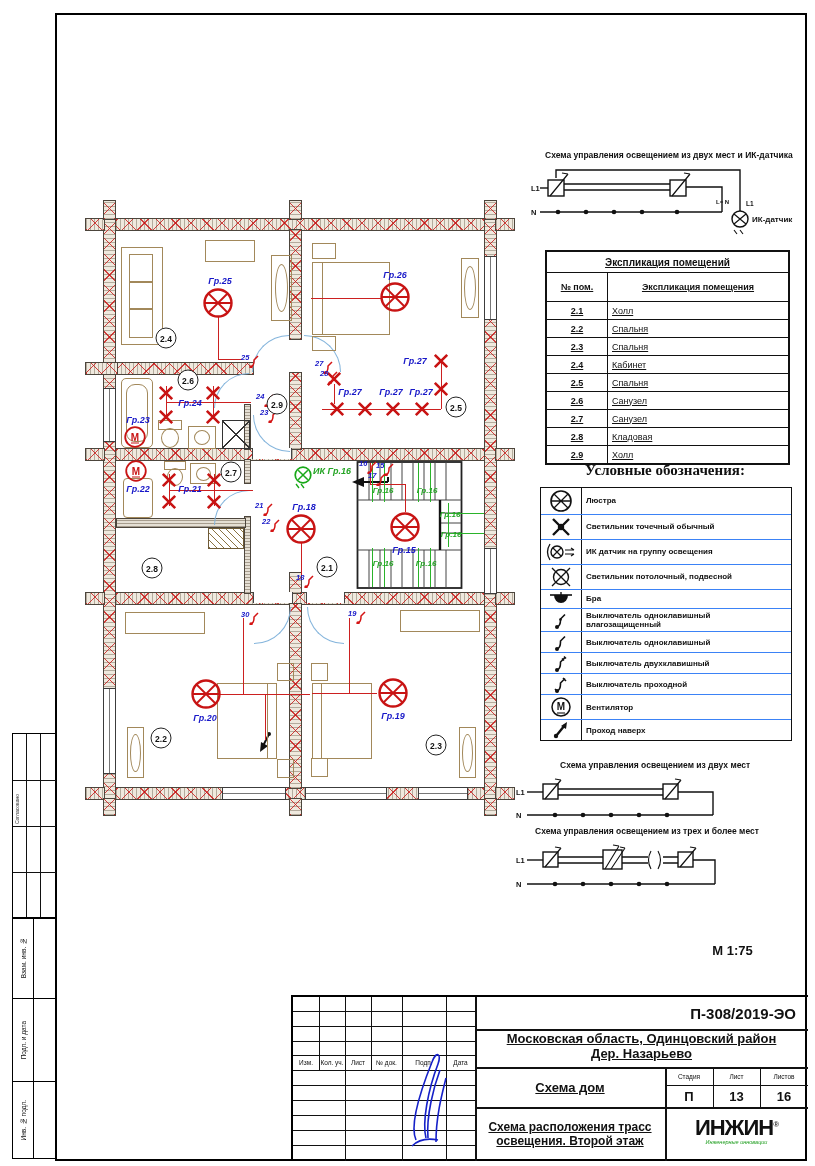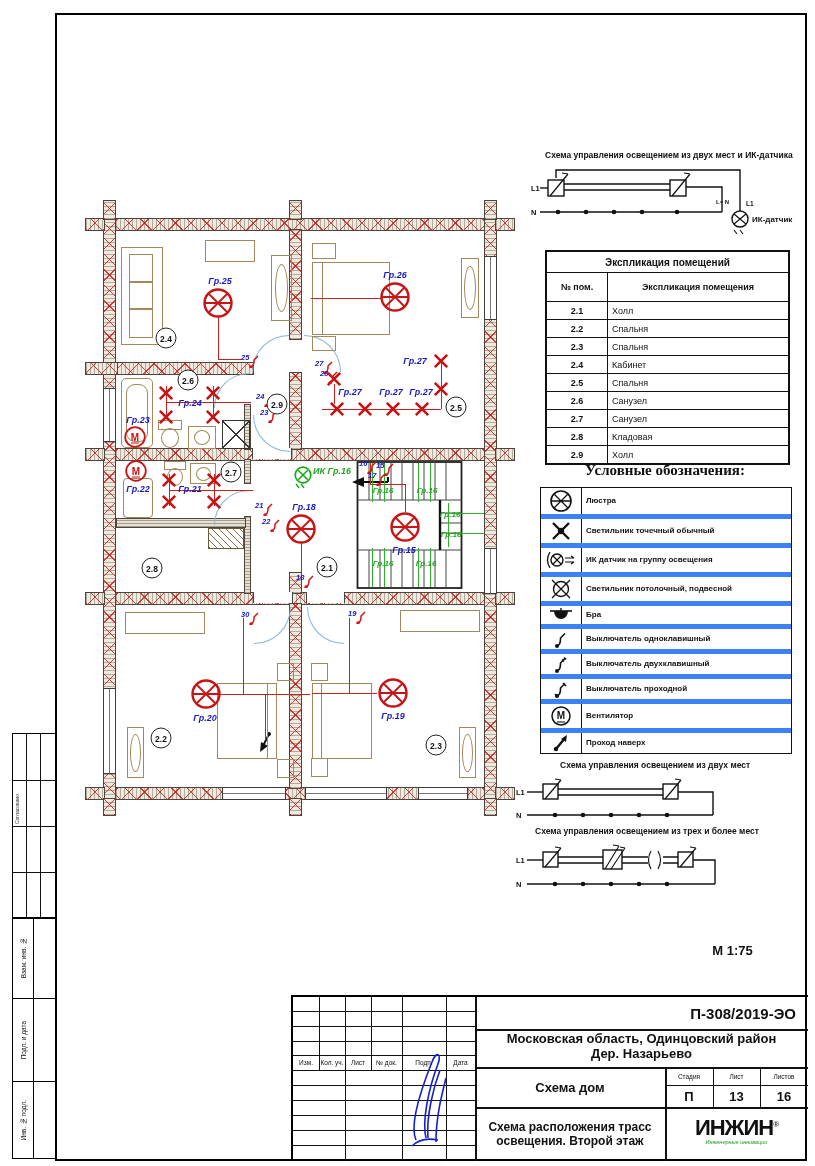--- a/index.html
+++ b/index.html
@@ -34,36 +34,36 @@
   .gnum{position:absolute;font:italic bold 7.5px "Liberation Sans",sans-serif;color:#1818c8;
     white-space:nowrap;z-index:7;}
   .grlabel{position:absolute;font:italic bold 8px "Liberation Sans",sans-serif;color:#23a423;
     white-space:nowrap;transform:translate(-50%,-50%);z-index:7;}
   .sym{position:absolute;transform:translate(-50%,-50%);z-index:6;line-height:0;}
   .lnred{position:absolute;background:#cc2020;z-index:4;}
   .lngreen{position:absolute;background:#2ab32a;z-index:4;}
   
   .schtitle{position:absolute;font:bold 8.5px "Liberation Sans",sans-serif;white-space:nowrap;}
   #roomtable{position:absolute;left:545px;top:250px;width:245px;border-collapse:collapse;
-    font:9px "Liberation Sans",sans-serif;}
+    font:9px "Liberation Sans",sans-serif;text-decoration:underline;}
   #roomtable td,#roomtable th{border:1px solid #111;padding:1px 4px;height:15px;}
   #roomtable .ttl{font:bold 10px "Liberation Sans",sans-serif;text-align:center;height:18px;}
   #roomtable .hdr{font:bold 9px "Liberation Sans",sans-serif;text-align:center;height:26px;}
   #roomtable td.num{text-align:center;font-weight:bold;width:52px;}
   #legendbox{position:absolute;left:540px;top:487px;width:250px;border:1.6px solid #111;}
-  .lgrow{display:flex;border-bottom:5px solid #3b82f6;align-items:center;min-height:17px;}
+  .lgrow{display:flex;border-bottom:1px solid #3b82f6;align-items:center;min-height:17px;}
   .lgrow:last-child{border-bottom:none;}
   .lgicon{width:40px;align-self:stretch;border-right:1px solid #111;display:flex;
     align-items:center;justify-content:center;line-height:0;padding:1px 0;}
   .lgtext{font:bold 8px "Liberation Sans",sans-serif;padding:2px 4px;width:160px;line-height:1.15;}
   #legendtitle{position:absolute;left:540px;top:462px;width:250px;text-align:center;
     font:bold 15px "Liberation Serif",serif;}
   .vtext{writing-mode:vertical-rl;transform:rotate(180deg);font:6.5px "Liberation Sans",sans-serif;
     white-space:nowrap;}
-  .tbtext{position:absolute;font:bold 13px "Liberation Sans",sans-serif;text-align:center;}
+  .tbtext{position:absolute;font:bold 13px "Liberation Sans",sans-serif;text-align:center;text-decoration:underline;}
   .stlbl{position:absolute;font:6.5px "Liberation Sans",sans-serif;text-align:center;
     display:flex;align-items:center;justify-content:center;}
 </style>
 </head>
 <body>
 
 <div id="sheet">
 
   <div class="abs" style="left:55px;top:13px;width:748px;height:1144px;border:2px solid #000;"></div>
 
@@ -582,20 +582,30 @@
             <path d="M13,4 V1" stroke="#111" stroke-width="1.4"></path>
           </svg>
         </div>
                    <div class="lgtext">Бра</div>
       </div>
       <div class="lgrow">
         <div class="lgicon">
           <svg width="16" height="18" viewBox="0 0 16 18">
             <path d="M4,16 C7,15 7.5,12 7.5,9 L7.5,8 L12,3.5" fill="none" stroke="#111" stroke-width="1.6"></path>
             <circle cx="4" cy="16" r="2" fill="#111"></circle>
+            <circle cx="7.5" cy="8.5" r="1.3" fill="#111"></circle>
+          </svg>
+        </div>
+                   <div class="lgtext">Выключатель одноклавишный влагозащищенный</div>
+      </div>
+      <div class="lgrow">
+        <div class="lgicon">
+          <svg width="16" height="18" viewBox="0 0 16 18">
+            <path d="M4,16 C7,15 7.5,12 7.5,9 L7.5,8 L12,3.5" fill="none" stroke="#111" stroke-width="1.6"></path>
+            <circle cx="4" cy="16" r="2" fill="#111"></circle>
           </svg>
         </div>
                    <div class="lgtext">Выключатель одноклавишный</div>
       </div>
       <div class="lgrow">
         <div class="lgicon">
           <svg width="16" height="18" viewBox="0 0 16 18">
             <path d="M4,16 C7,15 7.5,12 7.5,9 L7.5,8 L12,3.5 M9,4.5 l2,2 M11,2.5 l2,2" fill="none" stroke="#111" stroke-width="1.6"></path>
             <circle cx="4" cy="16" r="2" fill="#111"></circle>
           </svg>

